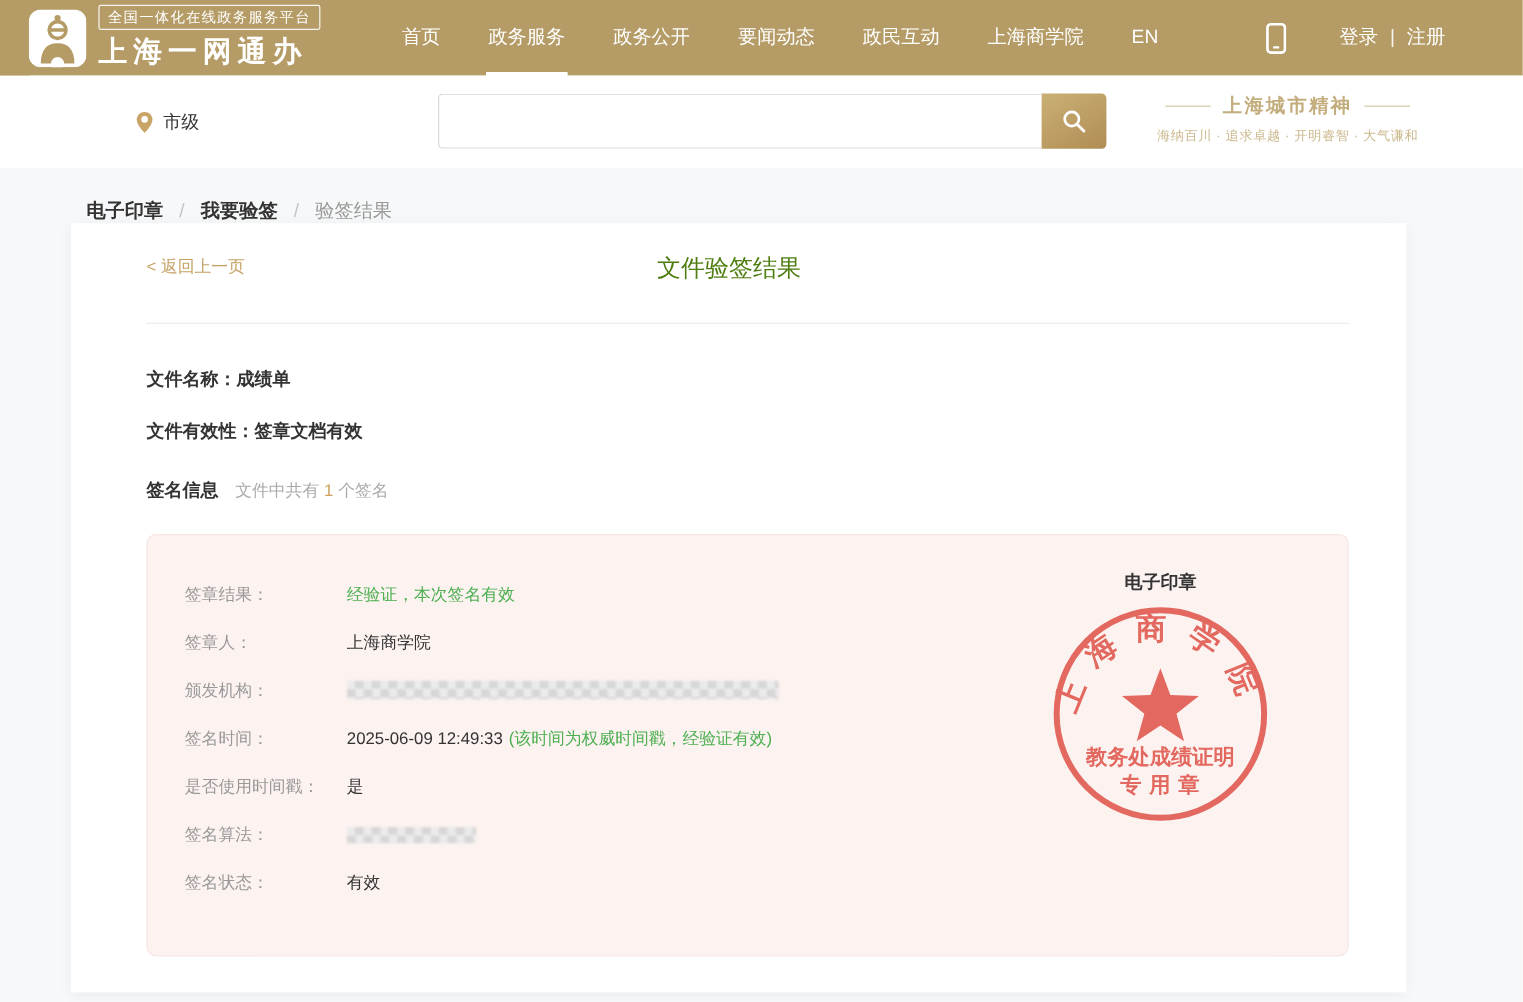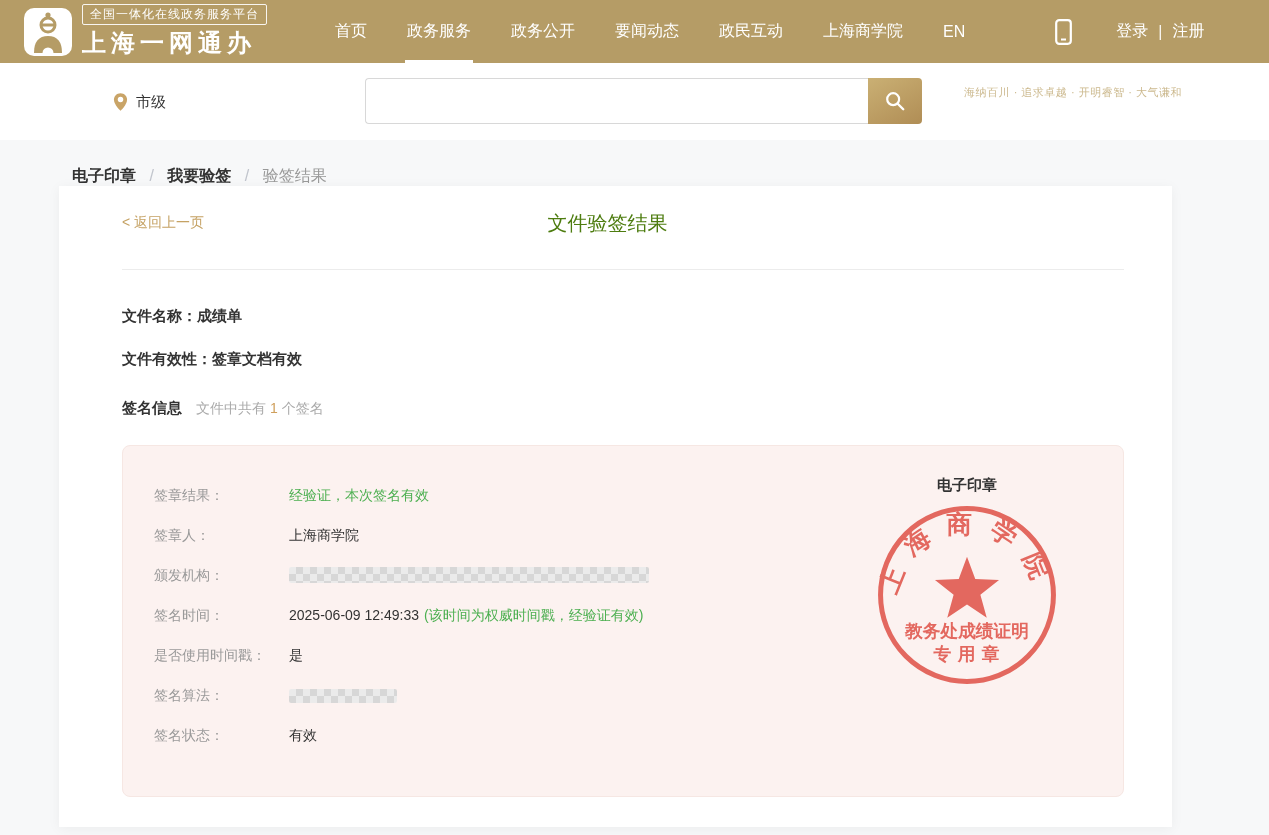--- a/index.html
+++ b/index.html
@@ -120,20 +120,25 @@
     <input class="search-input" type="text" value="" style="">
     <button class="search-btn">
       <svg width="22" height="22" viewBox="0 0 24 24">
         <circle cx="10" cy="10" r="6.5" fill="none" stroke="#ffffff" stroke-width="2.4"></circle>
         <line x1="15" y1="15" x2="21" y2="21" stroke="#ffffff" stroke-width="2.6" stroke-linecap="round"></line>
       </svg>
     </button>
   </div>
 
   <div class="slogan">
+    <div class="slogan-line1">
+      <span class="slogan-dash"></span>
+      <span class="slogan-title">上海城市精神</span>
+      <span class="slogan-dash"></span>
+    </div>
     <div class="slogan-sub">海纳百川 · 追求卓越 · 开明睿智 · 大气谦和</div>
   </div>
 </div>
 
 <div class="content-bg">
 
   <div class="breadcrumb">
     <span class="crumb">电子印章</span>
     <span class="crumb-sep">/</span>
     <span class="crumb">我要验签</span>

